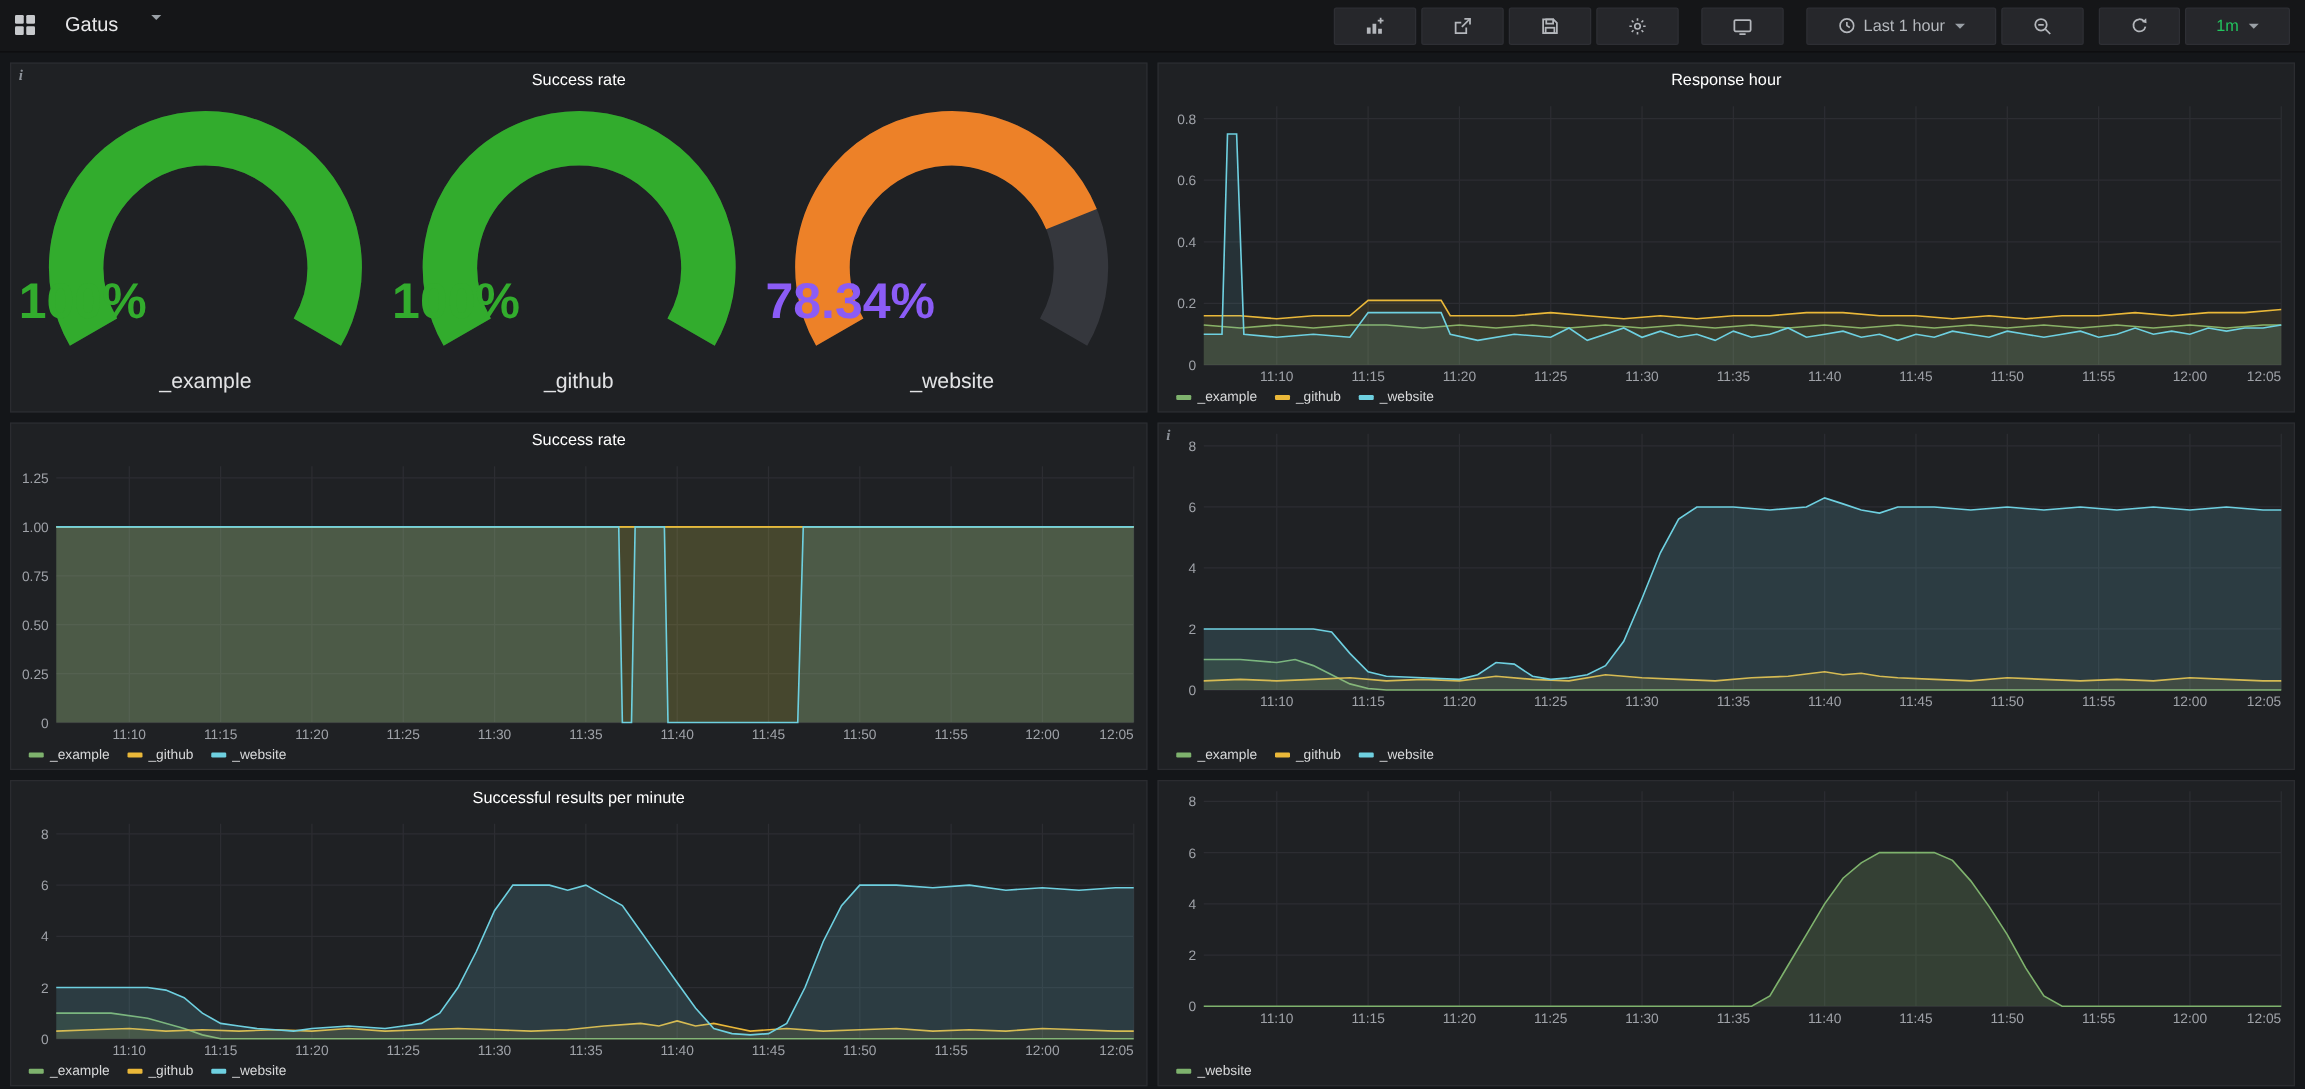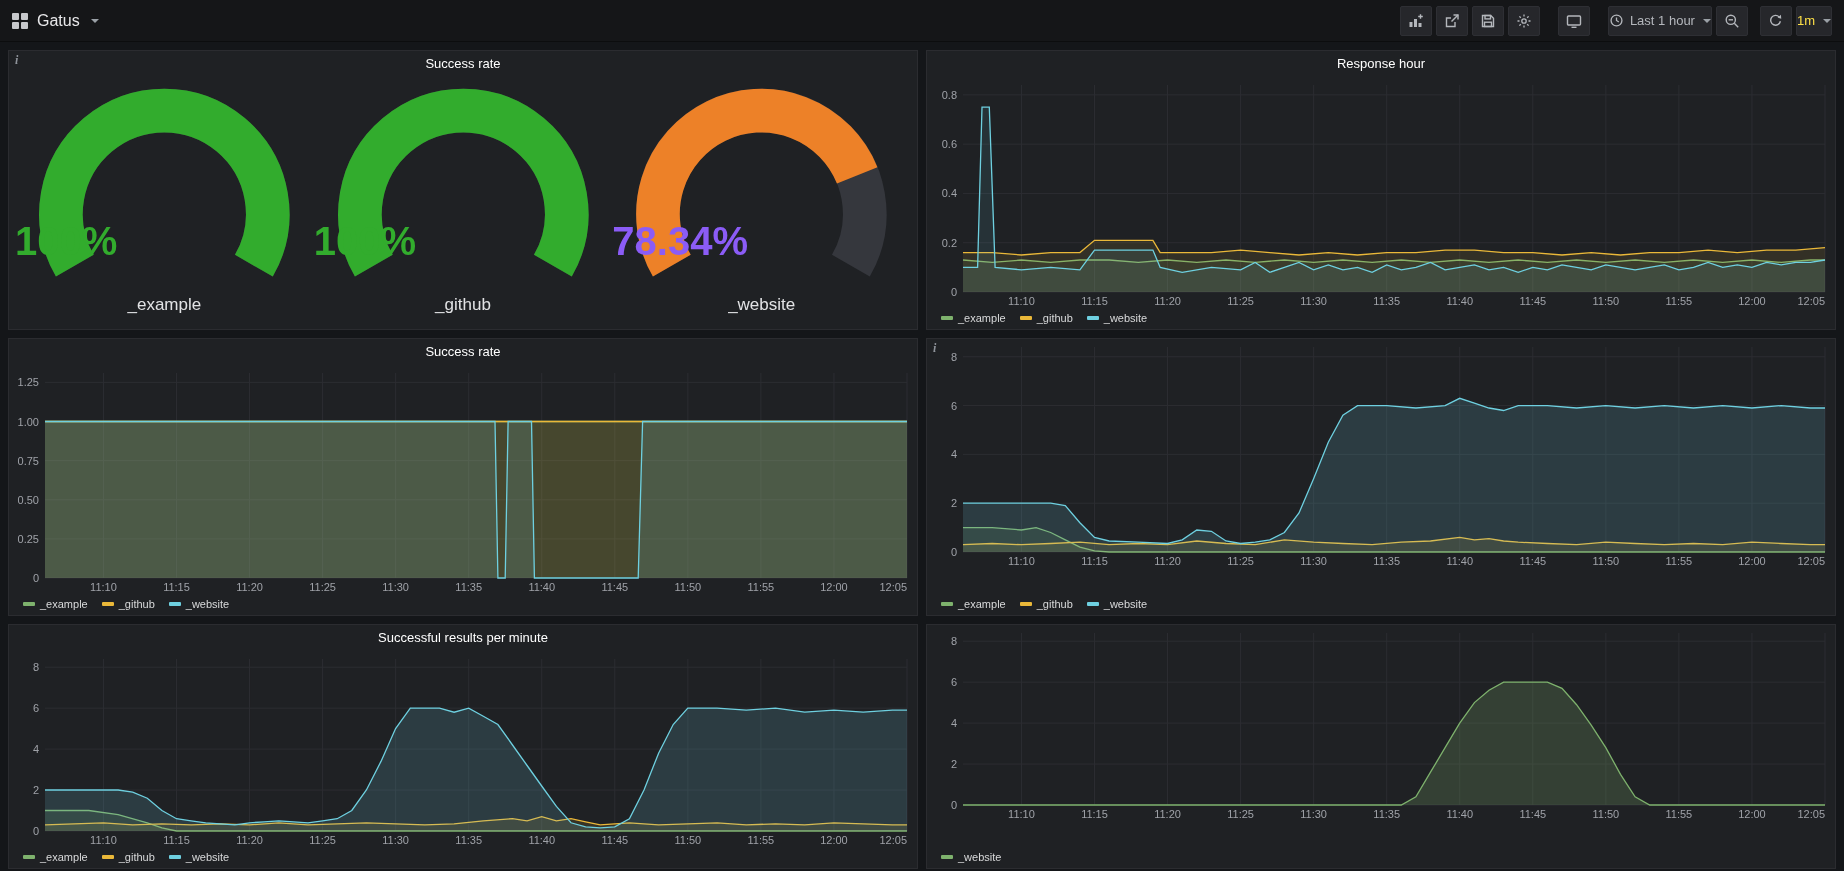--- a/index.html
+++ b/index.html
@@ -2,33 +2,33 @@
 <html><head>
 <meta charset="utf-8">
 <style>
   *{box-sizing:border-box;margin:0;padding:0}
   html,body{width:1844px;height:871px;overflow:hidden}
   body{background:#141619;font-family:"Liberation Sans",sans-serif;color:#d8d9da}
 
   
   .navbar{height:42px;display:flex;align-items:center;justify-content:space-between;
           padding:0 12px;background:#151618;border-bottom:1px solid #0c0d0e}
-  .nav-left{display:flex;align-items:center;gap:9px}
+  .nav-left{display:flex;align-items:flex-start;gap:24px}
   .grid-icon{display:grid;grid-template-columns:7px 7px;grid-template-rows:7px 7px;gap:2px}
   .grid-icon span{background:#c7c9cc;border-radius:1px}
   .dash-title{font-size:16px;color:#e8e8ea;cursor:pointer}
   .caret{width:0;height:0;border-left:4px solid transparent;border-right:4px solid transparent;
          border-top:4px solid #9aa0a6;display:inline-block;margin-left:2px}
   .nav-right{display:flex;align-items:center;gap:4px}
   .nav-btn{height:30px;min-width:32px;display:flex;align-items:center;justify-content:center;gap:6px;
            background:#26272b;border:1px solid #2e2f34;border-radius:2px;color:#b4b7bc;
-           font-size:13px;padding:0 0;cursor:pointer}
+           font-size:13px;padding:0 24px;cursor:pointer}
   .nav-btn svg{display:block}
   .nav-gap{width:10px}
-  .refresh-val{color:#fde047;font-size:13px}
+  .refresh-val{color:#22c55e;font-size:13px}
 
   
   .grid{display:grid;grid-template-columns:1fr 1fr;grid-template-rows:280px 278px 245px;
         gap:8px;padding:8px}
   .panel{background:#1f2124;border:1px solid #2b2c30;position:relative;
          display:flex;flex-direction:column;min-height:0}
   .panel-title{height:26px;line-height:26px;text-align:center;font-size:13px;font-weight:500;
                color:#ffffff;cursor:move;flex:none}
   .panel-info{position:absolute;top:0;left:0;padding:2px 6px;font-family:"Liberation Serif",serif;
               font-style:italic;font-weight:bold;font-size:12px;color:#8e939a;cursor:pointer;z-index:2}

